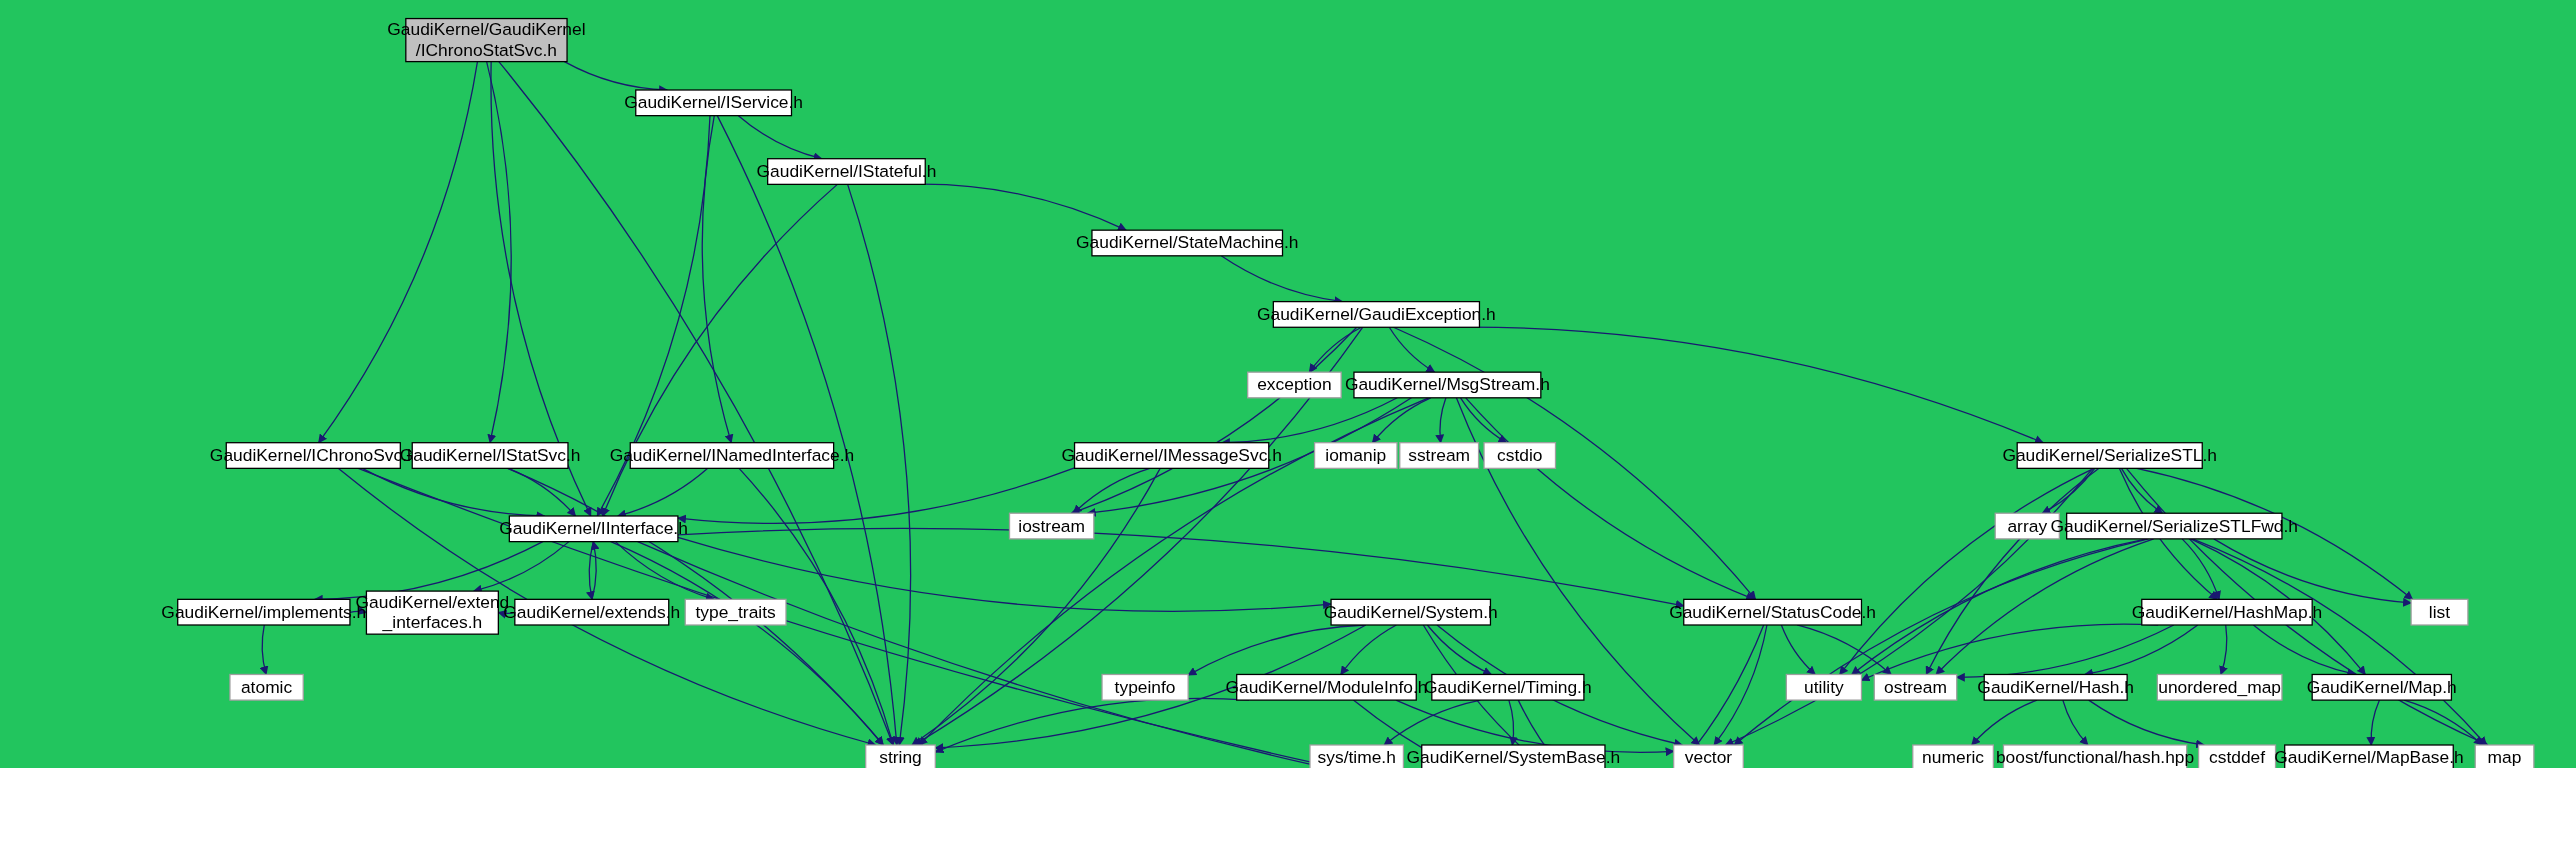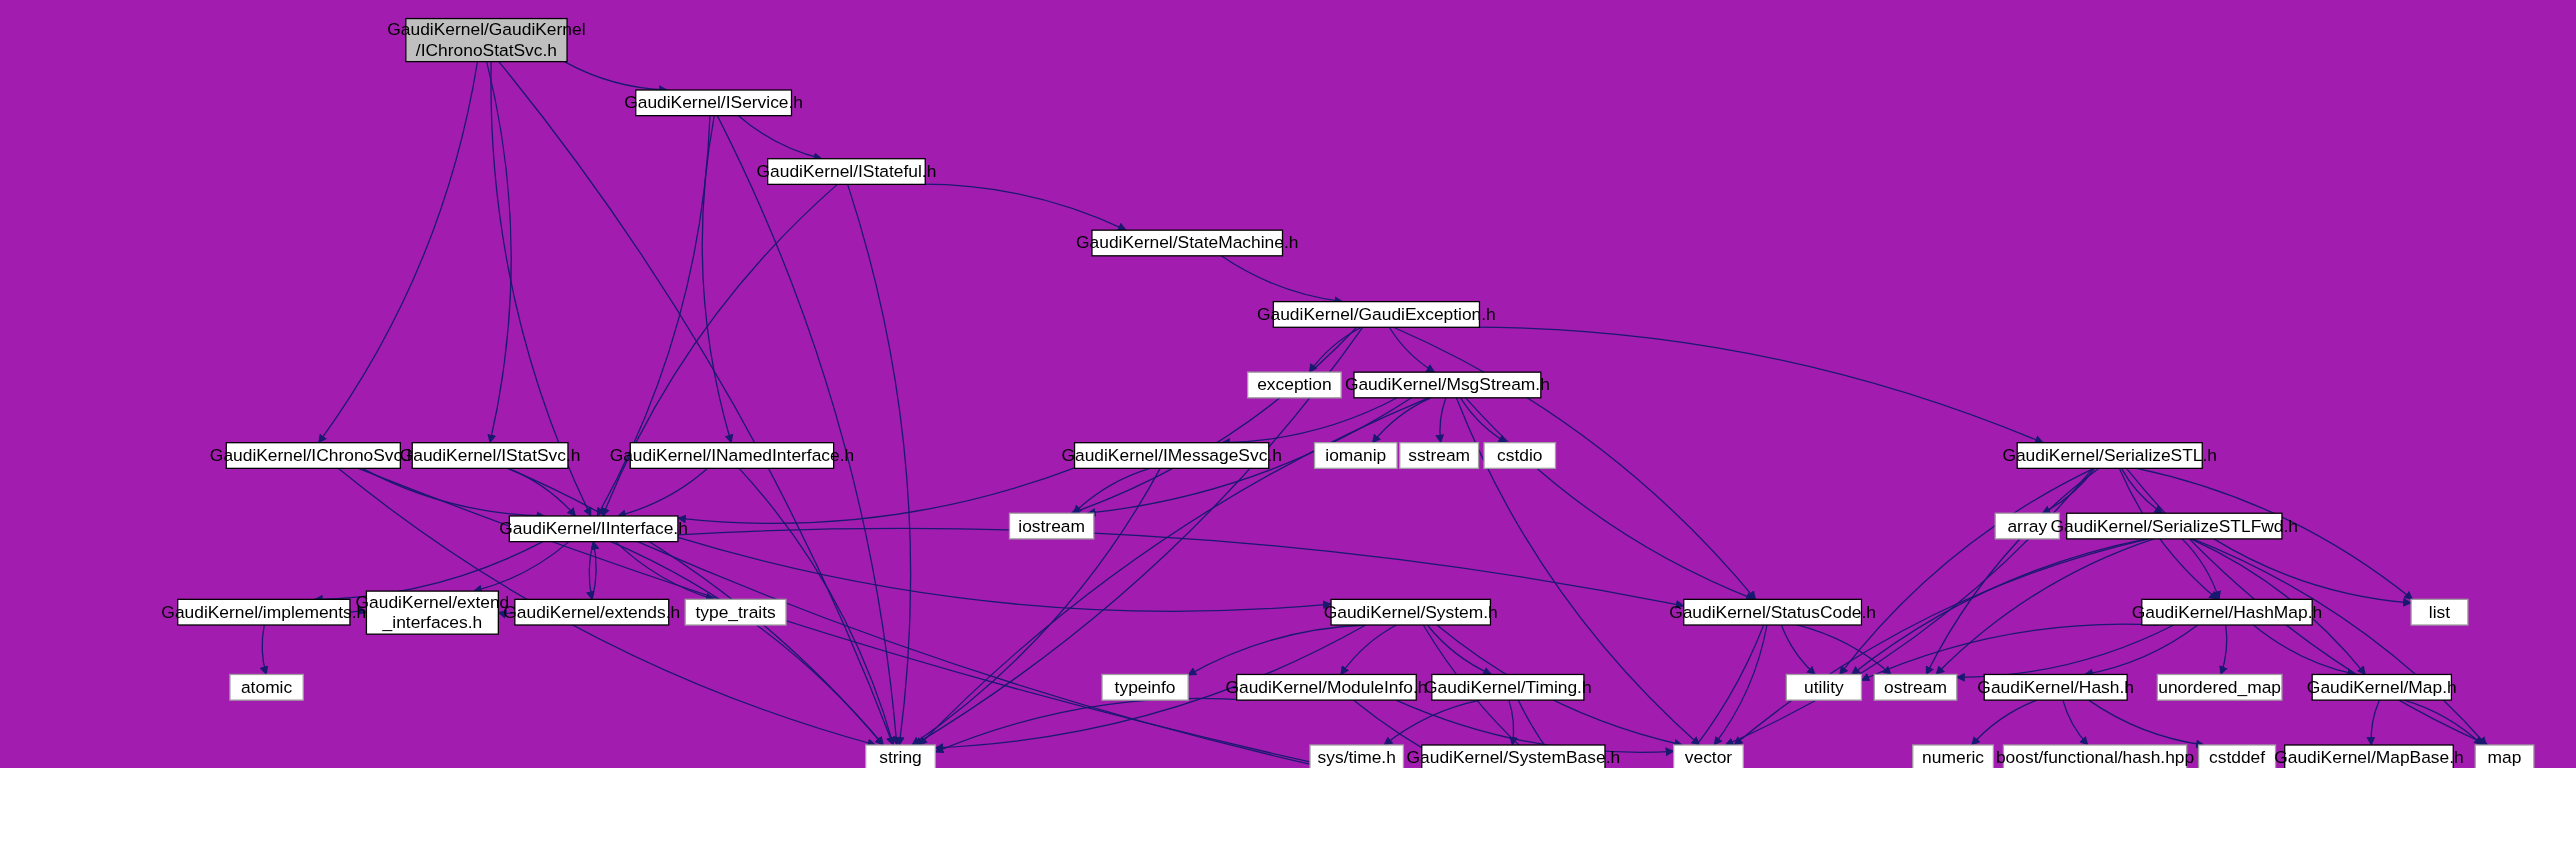--- a/index.html
+++ b/index.html
@@ -1,16 +1,16 @@
 <!DOCTYPE html>
 <html style="font-size:14.7px"><head>
 <meta charset="utf-8">
 <style>
   html,body{margin:0;padding:0;background:#ffffff;}
-  #root{position:relative;width:2576px;height:768px;background:#a21caf;
+  #root{position:relative;width:2576px;height:768px;background:#22c55e;
         font-family:"Liberation Sans", sans-serif;overflow:hidden;}
   svg{position:absolute;left:0;top:0;width:2576px;height:846px;}
   .node-label{font-family:"Liberation Sans", sans-serif;font-size:19px;fill:#000000;}
 </style>
 </head>
 <body>
 
 <div id="root">
   <svg id="graph-svg" viewBox="0 0 2812 923">
     <defs>

